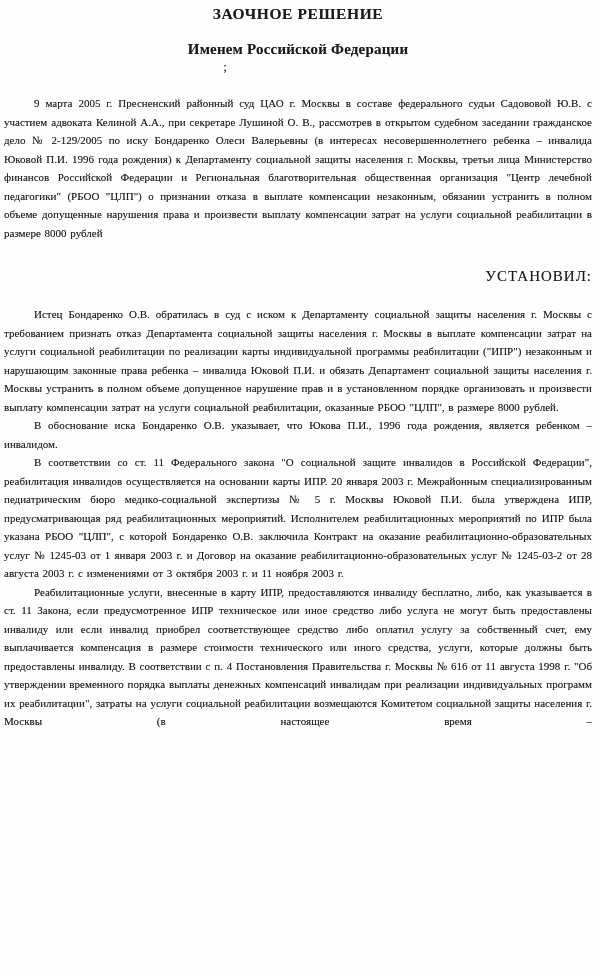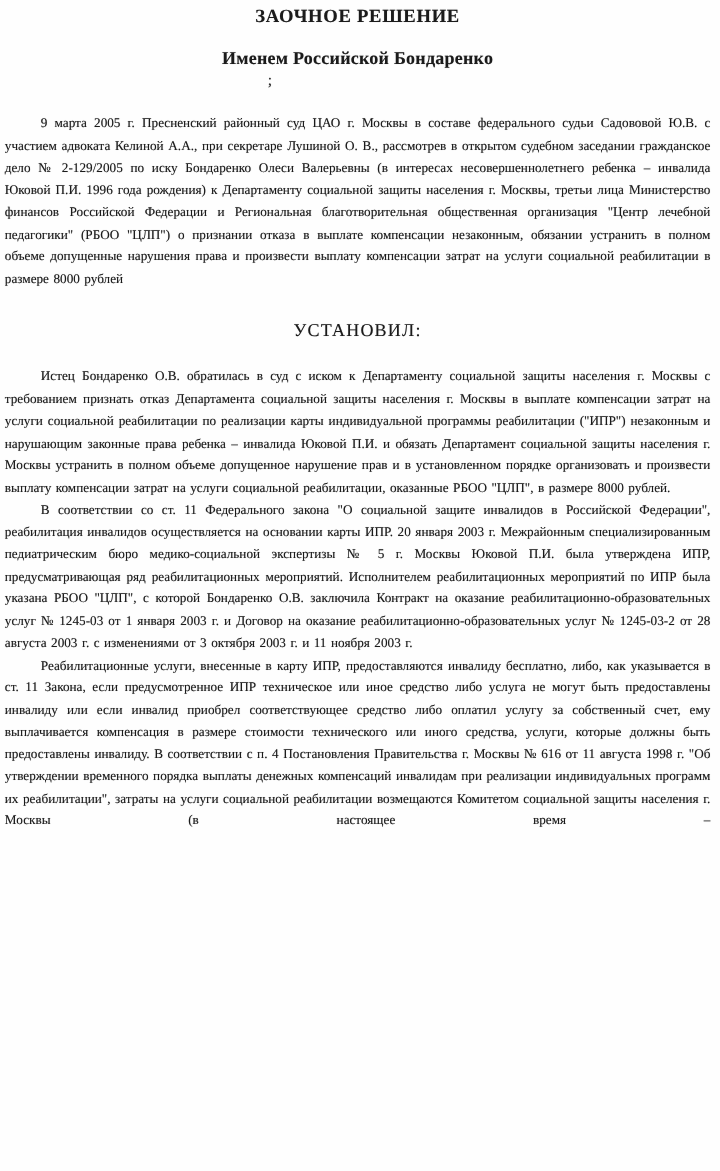--- a/index.html
+++ b/index.html
@@ -49,44 +49,45 @@
     font-size: 11px;
     line-height: 18.5px;
     text-align: justify;
     text-indent: 30px;
     word-spacing: 1px;
   }
   .intro {
     margin-top: 21px;
   }
   .heading {
-    text-align: center;
+    text-align: right;
     font-weight: 400;
     font-size: 15px;
     letter-spacing: 1px;
     line-height: 16px;
     margin: 26px 0 21px 0;
   }
   .cutoff {
     text-align-last: justify;
   }
 </style>
 </head>
 <body>
 
 <main class="page">
   <div class="title">ЗАОЧНОЕ РЕШЕНИЕ</div>
 
-  <div class="subtitle">Именем Российской Бондаренко</div>
+  <div class="subtitle">Именем Российской Федерации</div>
 
   <div class="stray">;</div>
 
   <p class="para intro">9 марта 2005 г. Пресненский районный суд ЦАО г. Москвы в составе федерального судьи Садововой Ю.В. с участием адвоката Келиной А.А.,  при секретаре Лушиной О. В., рассмотрев в открытом судебном заседании гражданское дело № 2-129/2005 по иску Бондаренко Олеси Валерьевны (в интересах несовершеннолетнего ребенка – инвалида Юковой П.И. 1996 года рождения) к Департаменту социальной защиты населения г. Москвы, третьи лица Министерство финансов Российской Федерации и Региональная благотворительная общественная организация "Центр лечебной педагогики" (РБОО "ЦЛП") о признании отказа в выплате компенсации незаконным, обязании устранить в полном объеме допущенные нарушения права и произвести выплату компенсации затрат на услуги социальной реабилитации в размере 8000 рублей</p>
 
   <div class="heading">УСТАНОВИЛ:</div>
 
   <p class="para">Истец  Бондаренко О.В. обратилась в суд с иском  к  Департаменту социальной защиты населения г. Москвы  с требованием признать отказ Департамента социальной защиты населения г. Москвы в выплате компенсации затрат на услуги социальной реабилитации по реализации карты индивидуальной программы реабилитации ("ИПР") незаконным и нарушающим законные права ребенка – инвалида Юковой П.И. и обязать Департамент социальной защиты населения г. Москвы устранить в полном объеме допущенное нарушение прав и в установленном порядке организовать и произвести выплату компенсации затрат на услуги социальной реабилитации, оказанные РБОО "ЦЛП", в размере 8000 рублей.</p>
 
+  <p class="para">В обоснование иска  Бондаренко О.В. указывает, что Юкова П.И., 1996 года рождения, является ребенком – инвалидом.</p>
 
   <p class="para">В соответствии со ст. 11 Федерального закона "О социальной защите инвалидов в Российской Федерации", реабилитация инвалидов осуществляется на основании карты ИПР. 20 января 2003 г. Межрайонным специализированным педиатрическим бюро медико-социальной экспертизы № 5 г. Москвы Юковой П.И. была утверждена ИПР, предусматривающая ряд реабилитационных мероприятий. Исполнителем реабилитационных мероприятий по ИПР была указана РБОО "ЦЛП", с которой Бондаренко О.В. заключила Контракт на оказание реабилитационно-образовательных услуг № 1245-03 от 1 января 2003 г. и Договор на оказание реабилитационно-образовательных услуг № 1245-03-2 от 28 августа 2003 г. с изменениями от 3 октября 2003 г. и 11 ноября 2003 г.</p>
 
   <p class="para cutoff">Реабилитационные услуги, внесенные в карту ИПР, предоставляются инвалиду бесплатно, либо, как указывается в ст. 11 Закона,  если предусмотренное ИПР техническое или иное средство либо услуга не могут быть предоставлены инвалиду или если инвалид приобрел соответствующее средство либо оплатил услугу за собственный счет, ему выплачивается компенсация в размере стоимости технического или иного средства, услуги, которые должны быть предоставлены инвалиду. В соответствии с п. 4 Постановления Правительства г. Москвы № 616 от 11 августа 1998 г. "Об утверждении временного порядка выплаты денежных компенсаций инвалидам при реализации индивидуальных программ их реабилитации", затраты на услуги социальной реабилитации возмещаются Комитетом социальной защиты населения г. Москвы (в настоящее время –</p>
 </main>
 
 </body></html>

